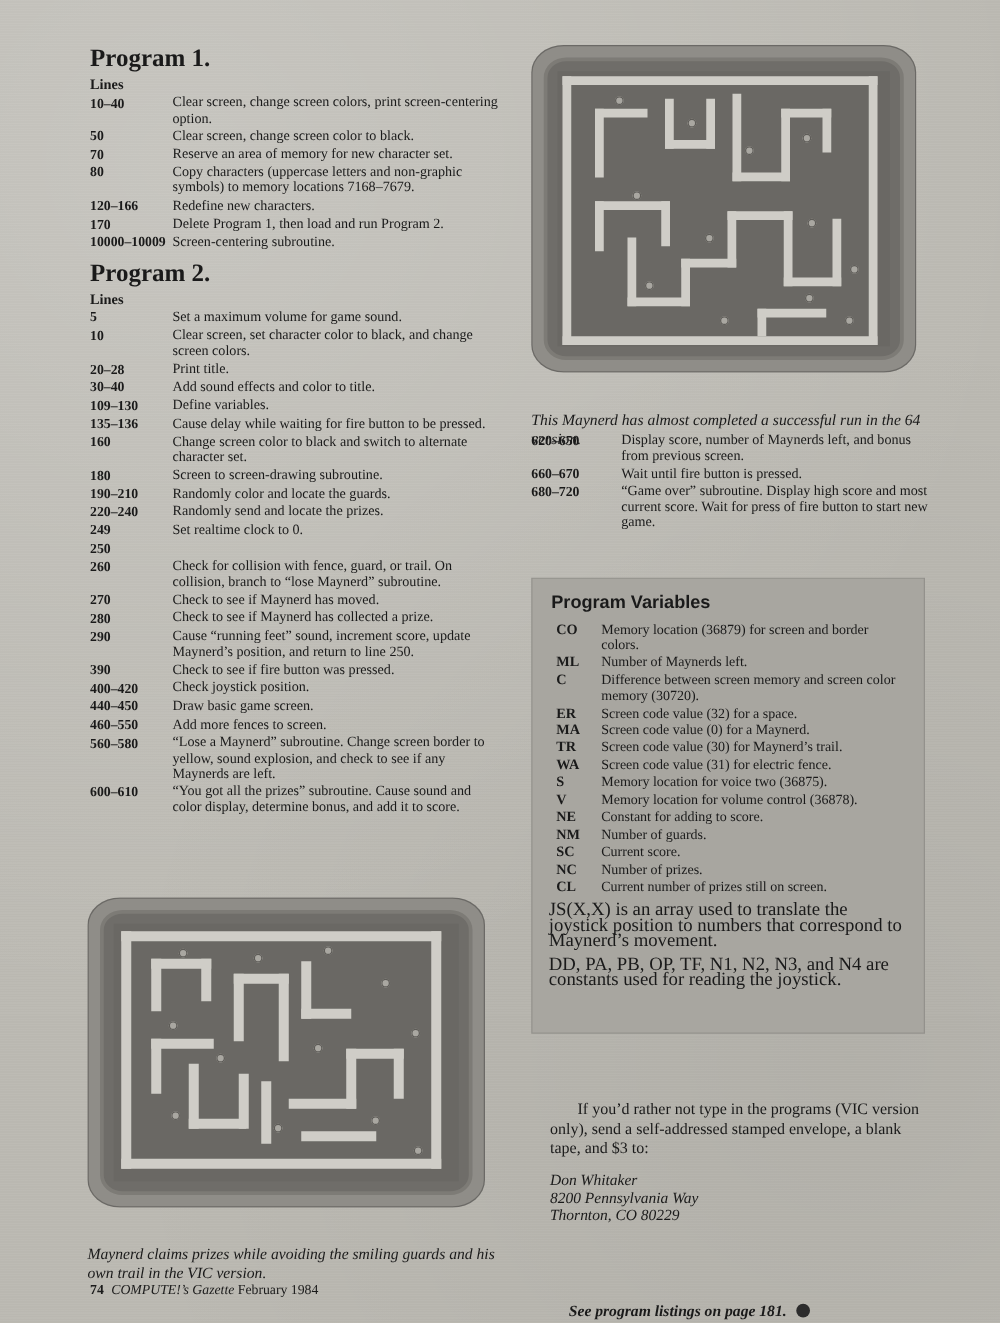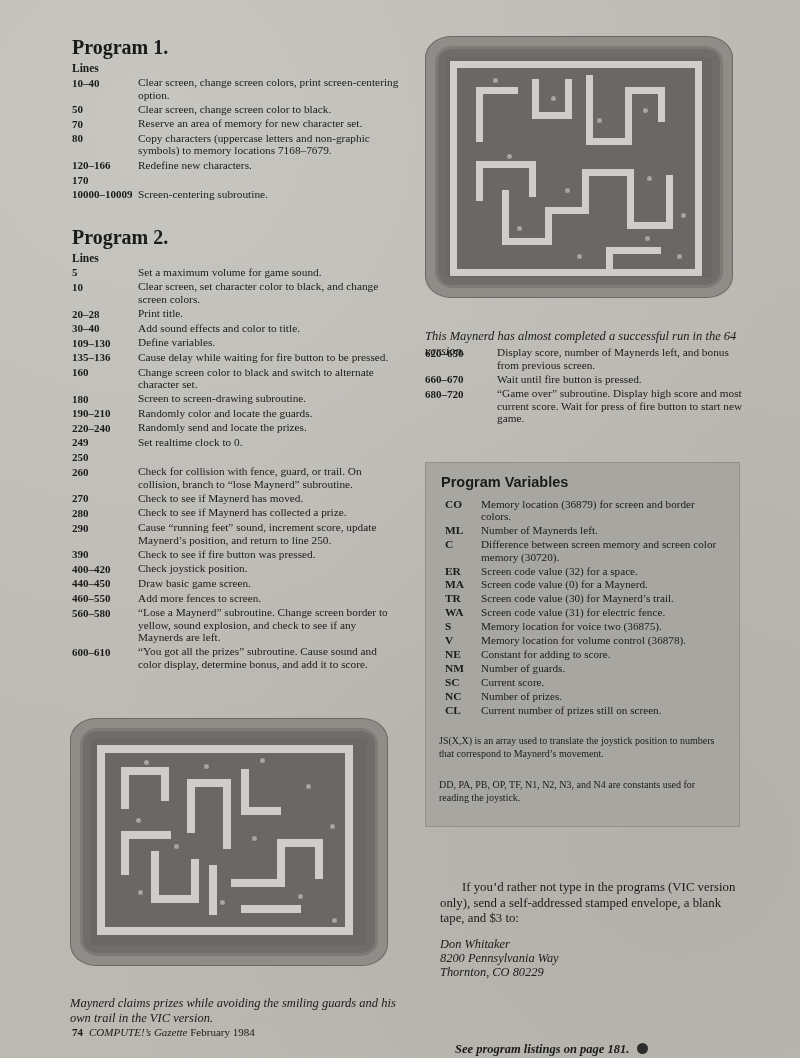--- a/index.html
+++ b/index.html
@@ -116,21 +116,21 @@
   .vrow .vname{
     width:42px;flex:0 0 42px;
     font-weight:bold;
     font-family:"Liberation Serif", serif;
     font-size:11.4px;
     text-align:left;
     padding-left:6px;
     box-sizing:border-box;
   }
   .vrow .vdesc{ flex:1 1 auto; }
-  .vnote{ font-size:10px; line-height:12.6px; margin-top:19px; }
+  .vnote{ font-size:15px; line-height:12.6px; margin-top:6px; }
 
   
   #tv-bottom{
     position:absolute; left:70px; top:718px; width:318px; height:248px;
   }
   #cap-bottom{ position:absolute; left:70px; top:972px; width:330px; }
 
   
   #order{
     position:absolute; left:440px; top:880px; width:300px;
@@ -179,28 +179,29 @@
       <div class="row">
         <div class="lines">80</div>
         <div class="desc">Copy characters (uppercase letters and non-graphic symbols) to memory locations 7168–7679.</div>
       </div>
       <div class="row">
         <div class="lines">120–166</div>
         <div class="desc">Redefine new characters.</div>
       </div>
       <div class="row">
         <div class="lines">170</div>
+        <div class="desc">Delete Program 1, then load and run Program 2.</div>
       </div>
       <div class="row">
         <div class="lines">10000–10009</div>
         <div class="desc">Screen-centering subroutine.</div>
       </div>
     </div>
 
-    <h2 class="prog-title" style="margin-top:25px;">Program 2.</h2>
+    <h2 class="prog-title" style="margin-top:7px;">Program 2.</h2>
     <div class="lines-label">Lines</div>
     <div class="listing">
       <div class="row">
           <div class="lines">5</div>
           <div class="desc">Set a maximum volume for game sound.</div>
         </div>
       <div class="row">
           <div class="lines">10</div>
           <div class="desc">Clear screen, set character color to black, and change screen colors.</div>
         </div>

